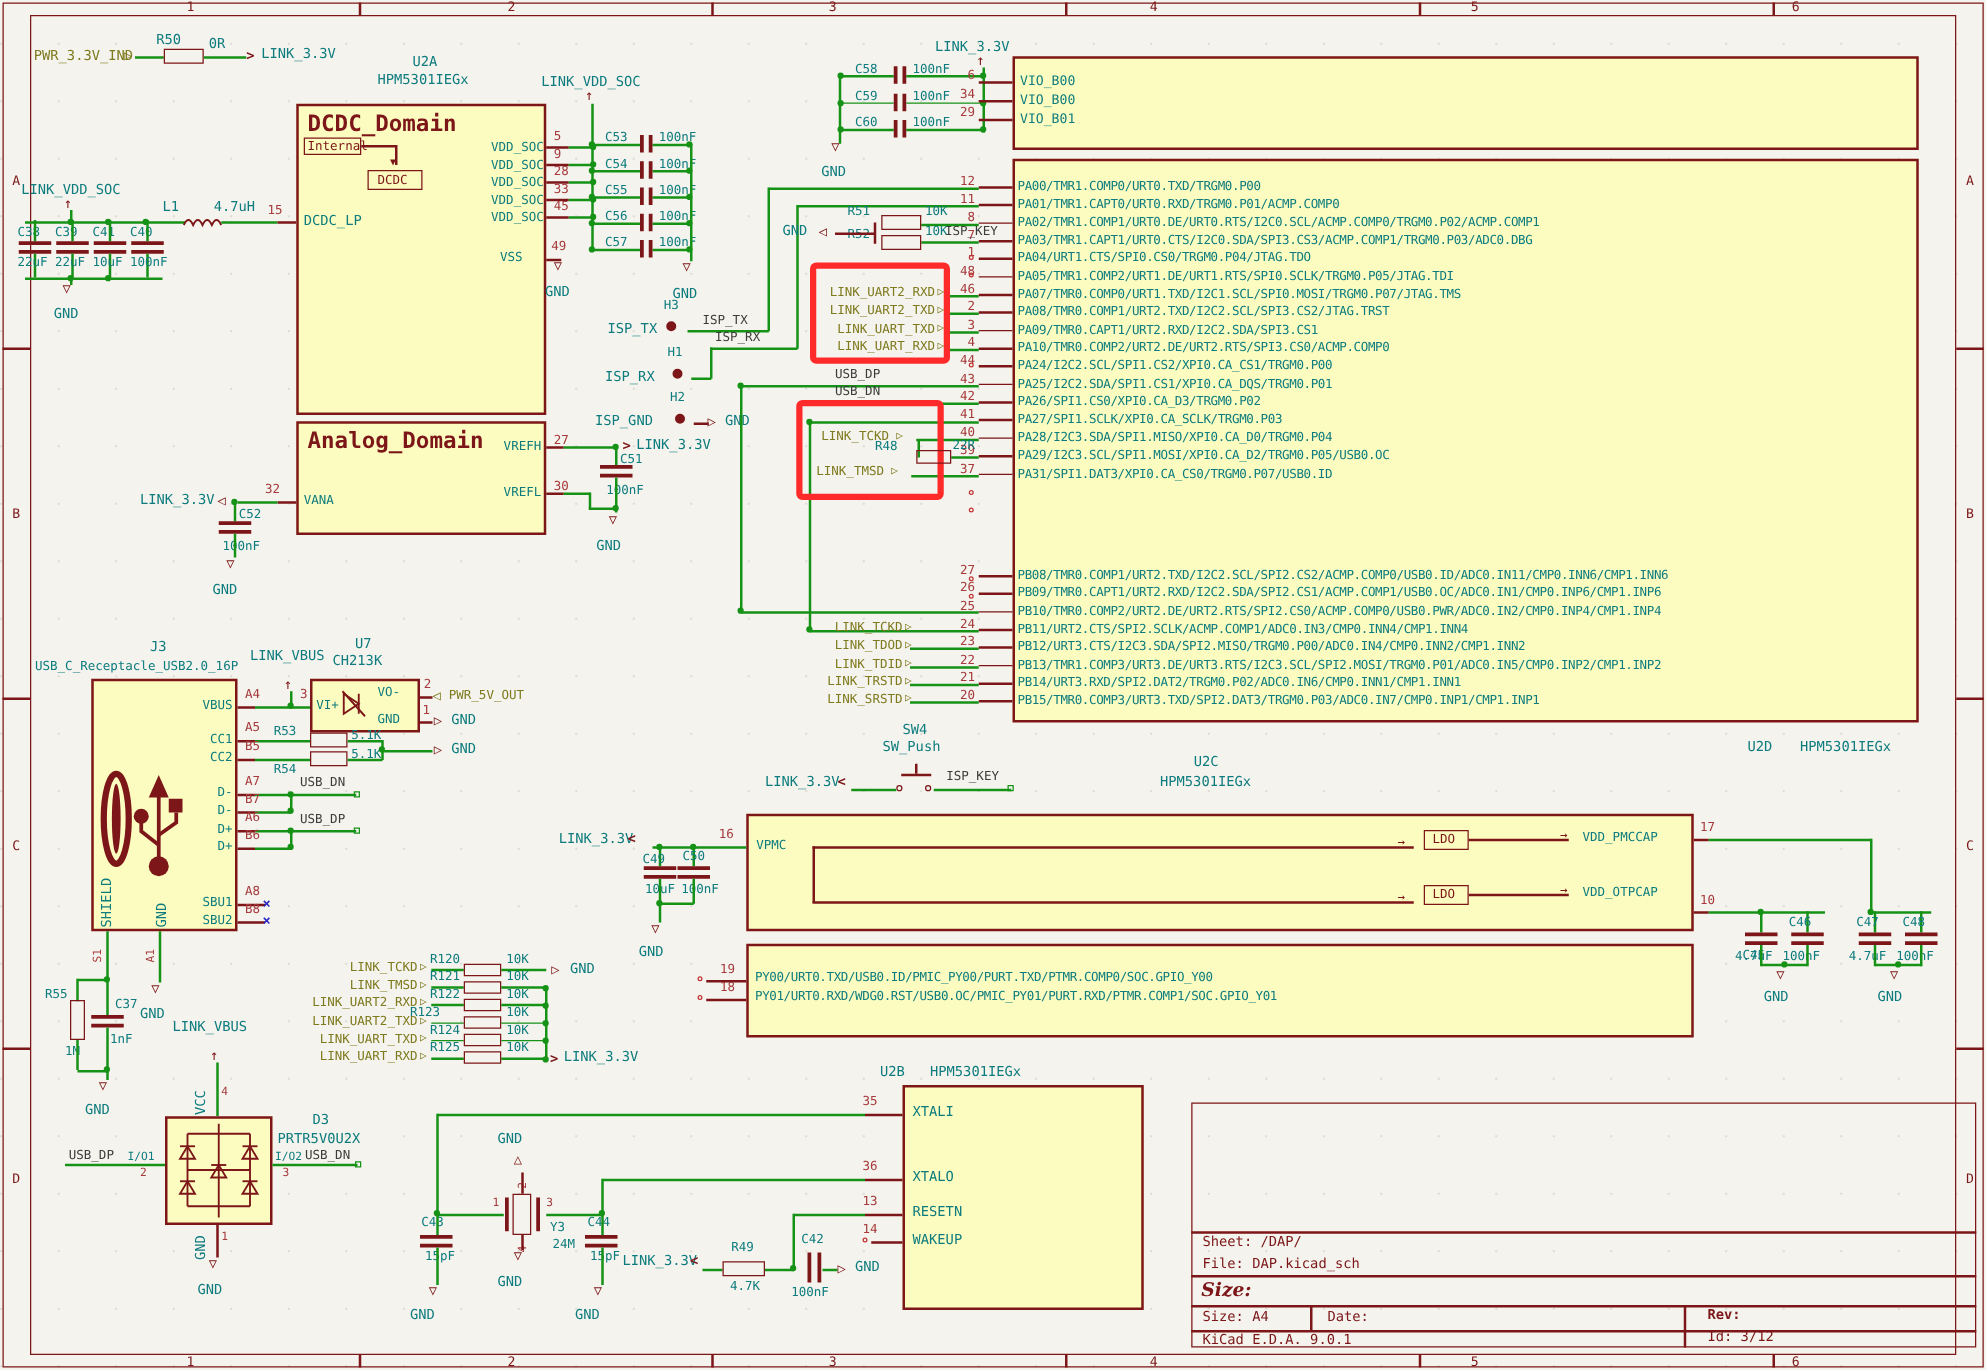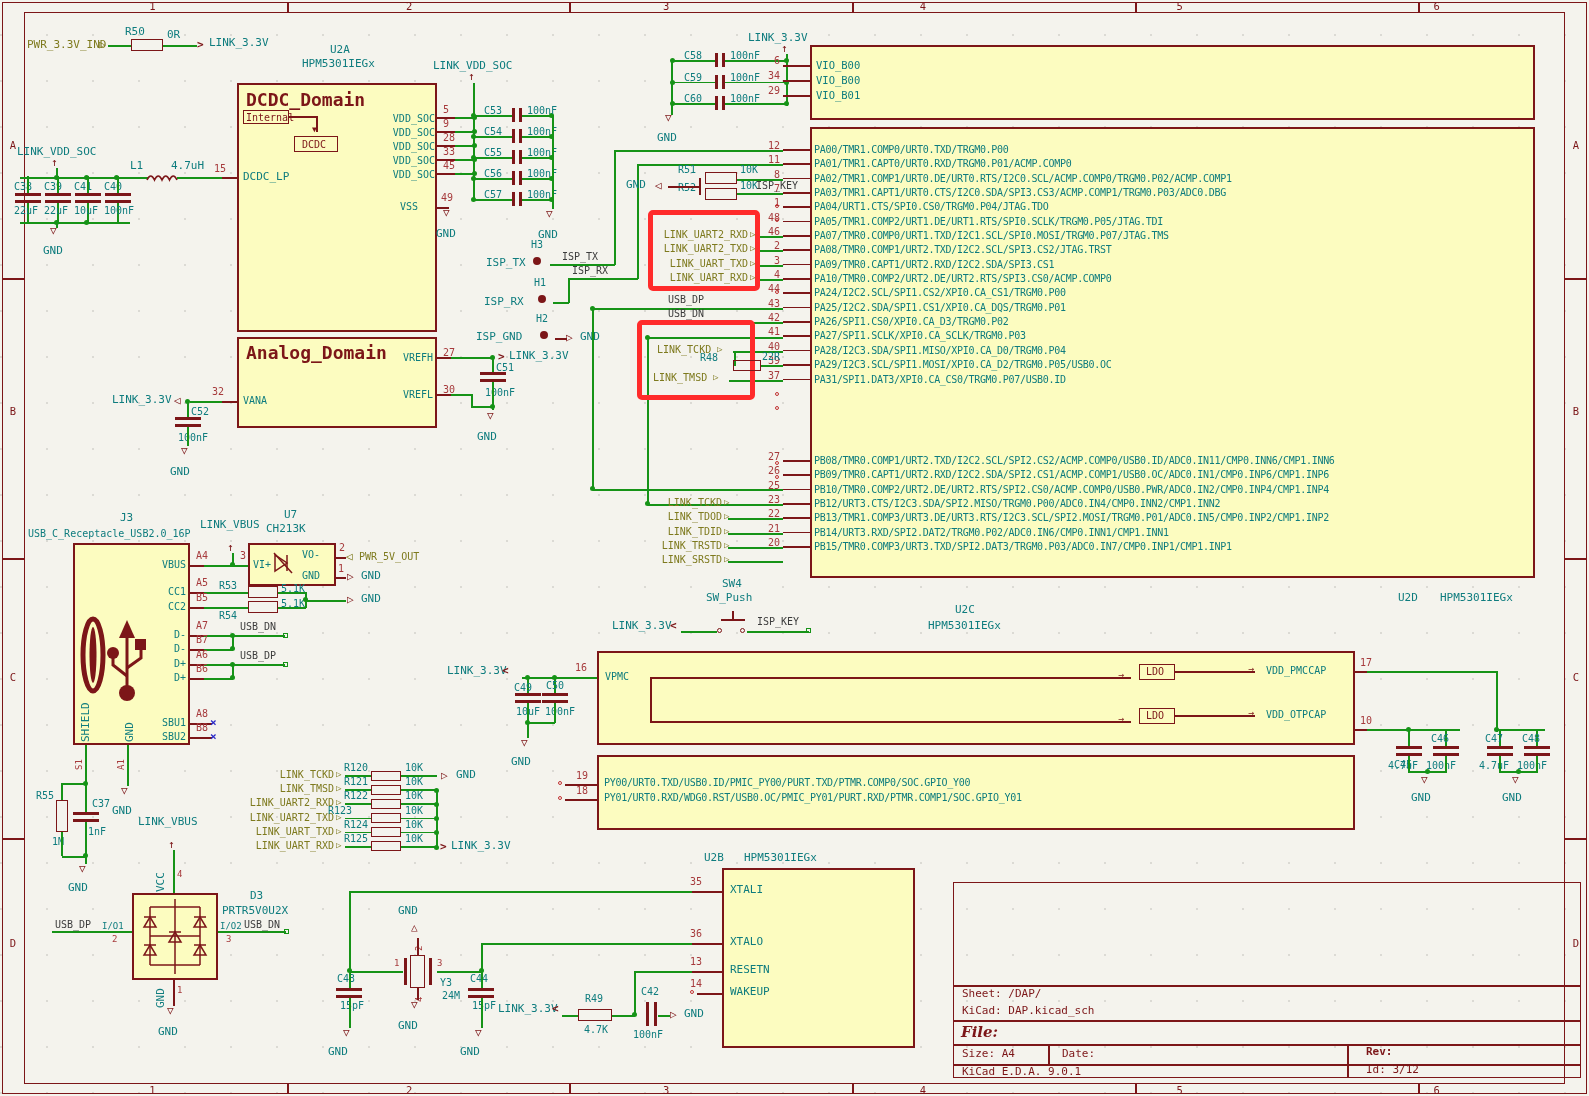--- a/index.html
+++ b/index.html
@@ -486,20 +486,25 @@
       </div>
       <div class="prow">
         <span class="num">26</span>
         <span class="stub"></span>
         <span class="nm">PB09/TMR0.CAPT1/URT2.RXD/I2C2.SDA/SPI2.CS1/ACMP.COMP1/USB0.OC/ADC0.IN1/CMP0.INP6/CMP1.INP6</span>
       </div>
       <div class="prow">
         <span class="num">25</span>
         <span class="stub"></span>
         <span class="nm">PB10/TMR0.COMP2/URT2.DE/URT2.RTS/SPI2.CS0/ACMP.COMP0/USB0.PWR/ADC0.IN2/CMP0.INP4/CMP1.INP4</span>
+      </div>
+      <div class="prow">
+        <span class="num">24</span>
+        <span class="stub"></span>
+        <span class="nm">PB11/URT2.CTS/SPI2.SCLK/ACMP.COMP1/ADC0.IN3/CMP0.INN4/CMP1.INN4</span>
       </div>
       <div class="prow">
         <span class="num">23</span>
         <span class="stub"></span>
         <span class="nm">PB12/URT3.CTS/I2C3.SDA/SPI2.MISO/TRGM0.P00/ADC0.IN4/CMP0.INN2/CMP1.INN2</span>
       </div>
       <div class="prow">
         <span class="num">22</span>
         <span class="stub"></span>
         <span class="nm">PB13/TMR1.COMP3/URT3.DE/URT3.RTS/I2C3.SCL/SPI2.MOSI/TRGM0.P01/ADC0.IN5/CMP0.INP2/CMP1.INP2</span>
@@ -1049,21 +1054,21 @@
 <span class="t teal" style="left:158px;top:1026px">GND</span>
 
 <div style="position:absolute;left:953px;top:882px;width:628px;height:196px;border:1.5px solid var(--mar)"></div>
 <div class="pw" style="left:953px;top:985px;width:628px"></div>
 <div class="pw" style="left:953px;top:1020px;width:628px"></div>
 <div class="pw" style="left:953px;top:1044px;width:628px"></div>
 <div class="pw" style="left:953px;top:1064px;width:628px"></div>
 <div class="pwv" style="left:1048px;top:1044px;height:20px"></div>
 <div class="pwv" style="left:1347px;top:1044px;height:34px"></div>
 <span class="t mar" style="left:962px;top:988px">Sheet: /DAP/</span>
-<span class="t mar" style="left:962px;top:1005px">KiCad: DAP.kicad_sch</span>
-<span class="t mar b" style="left:961px;top:1024px;font-size:15px;font-style:italic;font-family:'DejaVu Serif',serif">File:</span>
+<span class="t mar" style="left:962px;top:1005px">File: DAP.kicad_sch</span>
+<span class="t mar b" style="left:961px;top:1024px;font-size:15px;font-style:italic;font-family:'DejaVu Serif',serif">Size:</span>
 <span class="t mar" style="left:962px;top:1048px">Size: A4</span>
 <span class="t mar" style="left:1062px;top:1048px">Date:</span>
 <span class="t mar b" style="left:1366px;top:1046px">Rev:</span>
 <span class="t mar" style="left:962px;top:1066px">KiCad E.D.A. 9.0.1</span>
 <span class="t mar" style="left:1366px;top:1064px">Id: 3/12</span>
 
 </div>
 
 </body></html>

